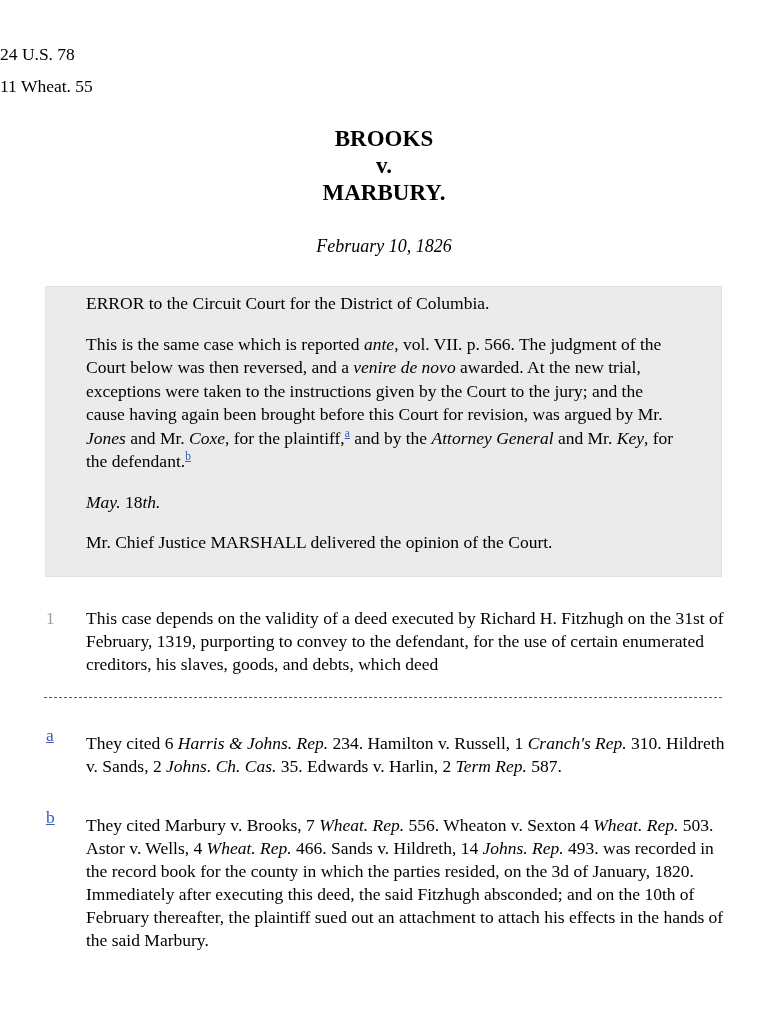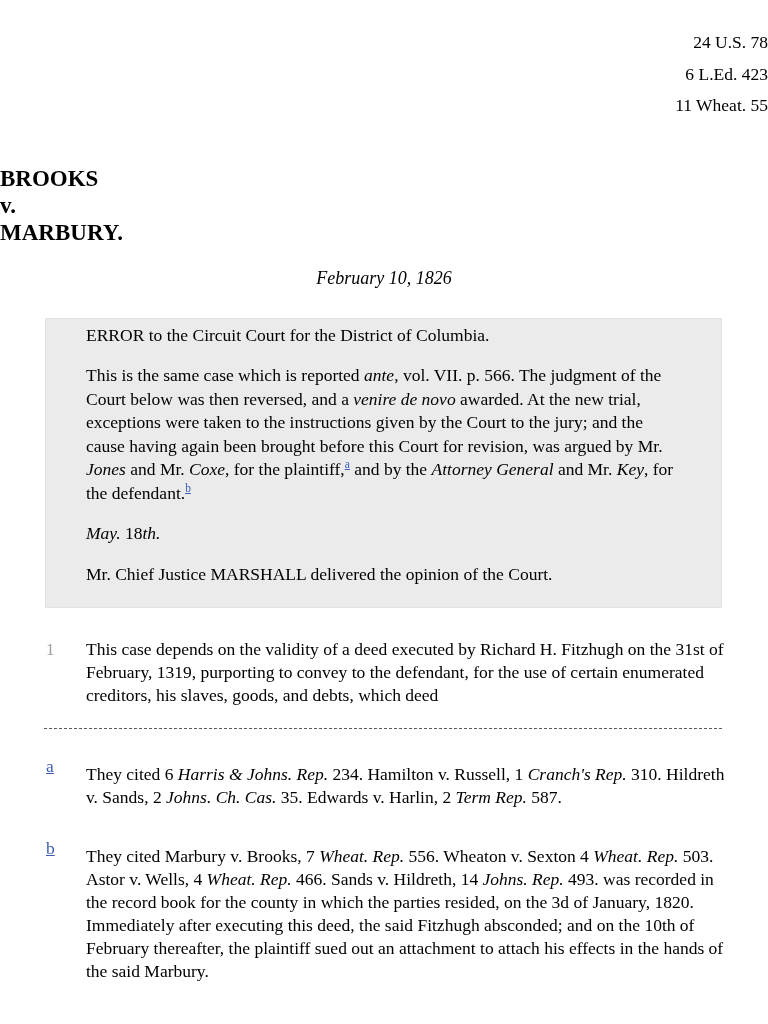--- a/index.html
+++ b/index.html
@@ -14,39 +14,40 @@
     overflow: hidden;
   }
   .page {
     width: 768px;
     height: 1024px;
     position: relative;
   }
 
   
   .citations {
-    padding-top: 27px;
-    text-align: right;
+    padding-top: 39px;
+    text-align: left;
   }
   .citation-line {
     font-size: 17.5px;
     line-height: 31.5px;
   }
 
   
   .case-title {
-    margin-top: 43px;
+    margin-top: 23px;
+    text-align: center;
     font-weight: bold;
     font-size: 23px;
     line-height: 27px;
   }
 
   
   .date-line {
-    margin-top: 21px;
+    margin-top: 29px;
     text-align: center;
     font-style: italic;
     font-size: 18px;
     line-height: 22px;
   }
 
   
   .headnote-box {
     margin: 29px 46px 0 45px;
     background: #ebebeb;
@@ -118,21 +119,20 @@
     vertical-align: super;
   }
 </style>
 </head>
 <body>
 
 <div class="page">
 
   <div class="citations">
     <div class="citation-line">24 U.S. 78</div>
-    <div class="citation-line">6 L.Ed. 423</div>
     <div class="citation-line">11 Wheat. 55</div>
   </div>
 
   <div class="case-title">
     <div>BROOKS</div>
     <div>v.</div>
     <div>MARBURY.</div>
   </div>
 
   <div class="date-line">February 10, 1826</div>

